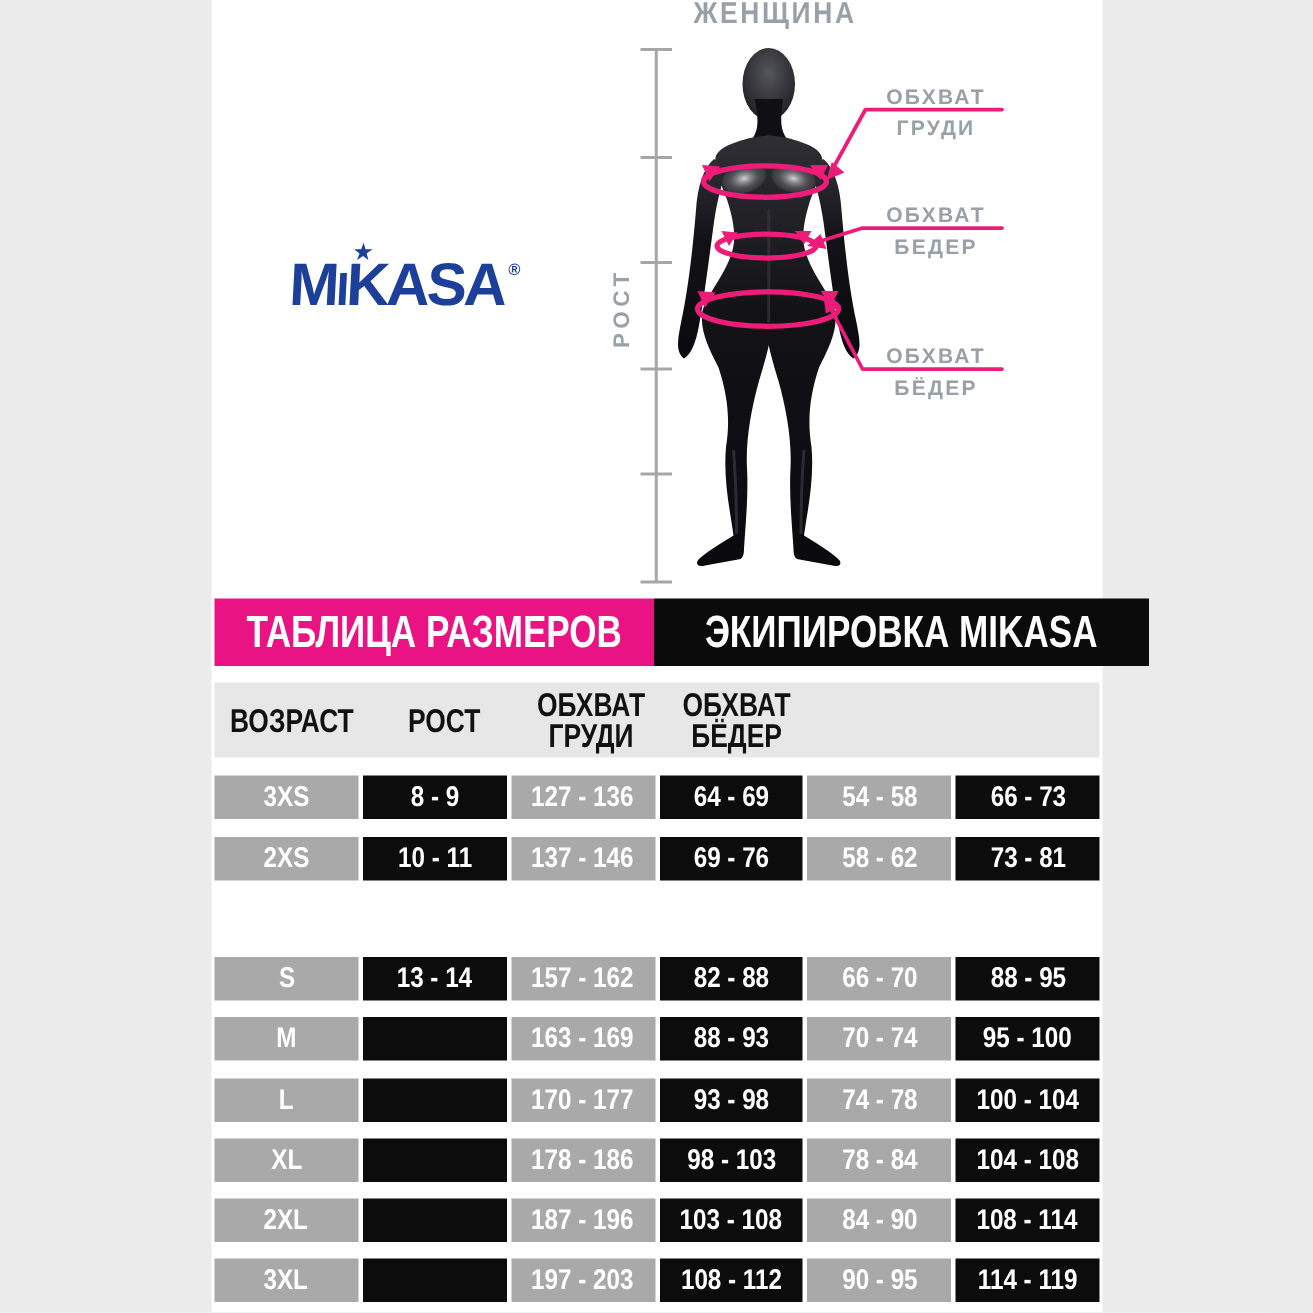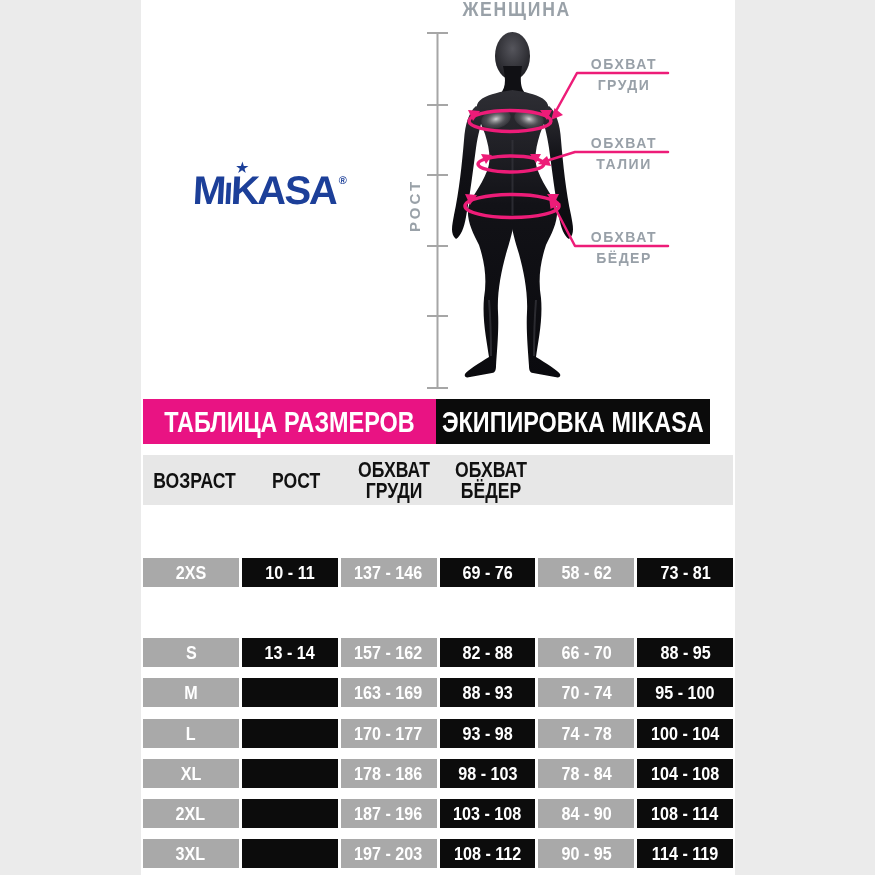--- a/index.html
+++ b/index.html
@@ -27,21 +27,21 @@
   .logo-m,.logo-kasa{font-size:40px;line-height:40px;}
   .logo-i{font-size:31px;line-height:31px;position:relative;}
   .logo-star{position:absolute;left:42px;top:-4px;font-size:16px;transform:skewX(-3deg);}
   .logo-reg{font-size:11px;margin-left:2px;transform:translateY(-20px);letter-spacing:0;}
 
   
   .banner{left:143px;top:399px;width:590px;height:45px;display:flex;}
   .banner>div{display:flex;align-items:center;justify-content:center;color:#ffffff;
               font-size:30px;font-weight:bold;}
   .banner-left{width:293px;background:#e91383;}
-  .banner-right{width:274px;background:#0b0b0b;}
+  .banner-right{width:330px;background:#0b0b0b;}
   .banner .cnd{transform:scaleX(0.78);white-space:nowrap;}
 
   
   .thead{left:143px;top:455px;width:590px;height:50px;background:#e7e7e7;
          display:grid;grid-template-columns:repeat(6,1fr);gap:3px;}
   .th{display:flex;align-items:center;justify-content:center;color:#111;
       font-size:22px;line-height:21px;font-weight:bold;text-align:center;}
   .th .cnd{transform:scaleX(0.8);}
 
   
@@ -136,21 +136,21 @@
   <div class="abs page-title"><span class="cnd">ЖЕНЩИНА</span></div>
 
   <div class="abs rost-label">РОСТ</div>
 
   <div class="abs meas-label" style="left:562px;top:57px;">
     <span class="l1">ОБХВАТ</span>
     <span class="l2">ГРУДИ</span>
   </div>
   <div class="abs meas-label" style="left:562px;top:136px;">
     <span class="l1">ОБХВАТ</span>
-    <span class="l2">ТАЛИИ</span>
+    <span class="l2">БЕДЕР</span>
   </div>
   <div class="abs meas-label" style="left:562px;top:230px;">
     <span class="l1">ОБХВАТ</span>
     <span class="l2">БЁДЕР</span>
   </div>
 
   <div class="abs logo">
     <span class="logo-star">★</span>
     <div class="logo-line">
       <span class="logo-m">M</span>
@@ -179,20 +179,40 @@
     <div class="th">
         <span class="cnd">ОБХВАТ
 ГРУДИ</span>
       </div>
     <div class="th">
         <span class="cnd">ОБХВАТ
 БЁДЕР</span>
       </div>
   </div>
 
+  <div class="abs trow" style="top:517px">
+    <div class="td g">
+        <span class="cnd">3XS</span>
+      </div>
+    <div class="td b">
+        <span class="cnd">8 - 9</span>
+      </div>
+    <div class="td g">
+        <span class="cnd">127 - 136</span>
+      </div>
+    <div class="td b">
+        <span class="cnd">64 - 69</span>
+      </div>
+    <div class="td g">
+        <span class="cnd">54 - 58</span>
+      </div>
+    <div class="td b">
+        <span class="cnd">66 - 73</span>
+      </div>
+  </div>
   <div class="abs trow" style="top:558px">
     <div class="td g">
         <span class="cnd">2XS</span>
       </div>
     <div class="td b">
         <span class="cnd">10 - 11</span>
       </div>
     <div class="td g">
         <span class="cnd">137 - 146</span>
       </div>

